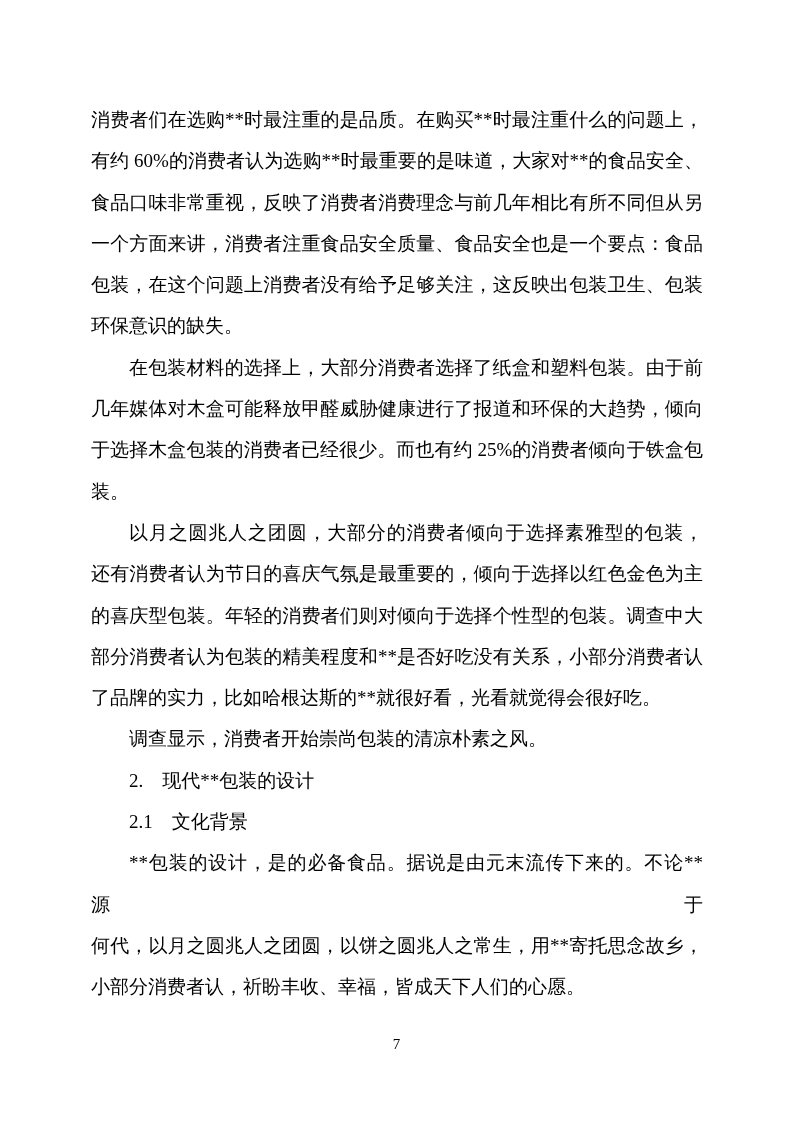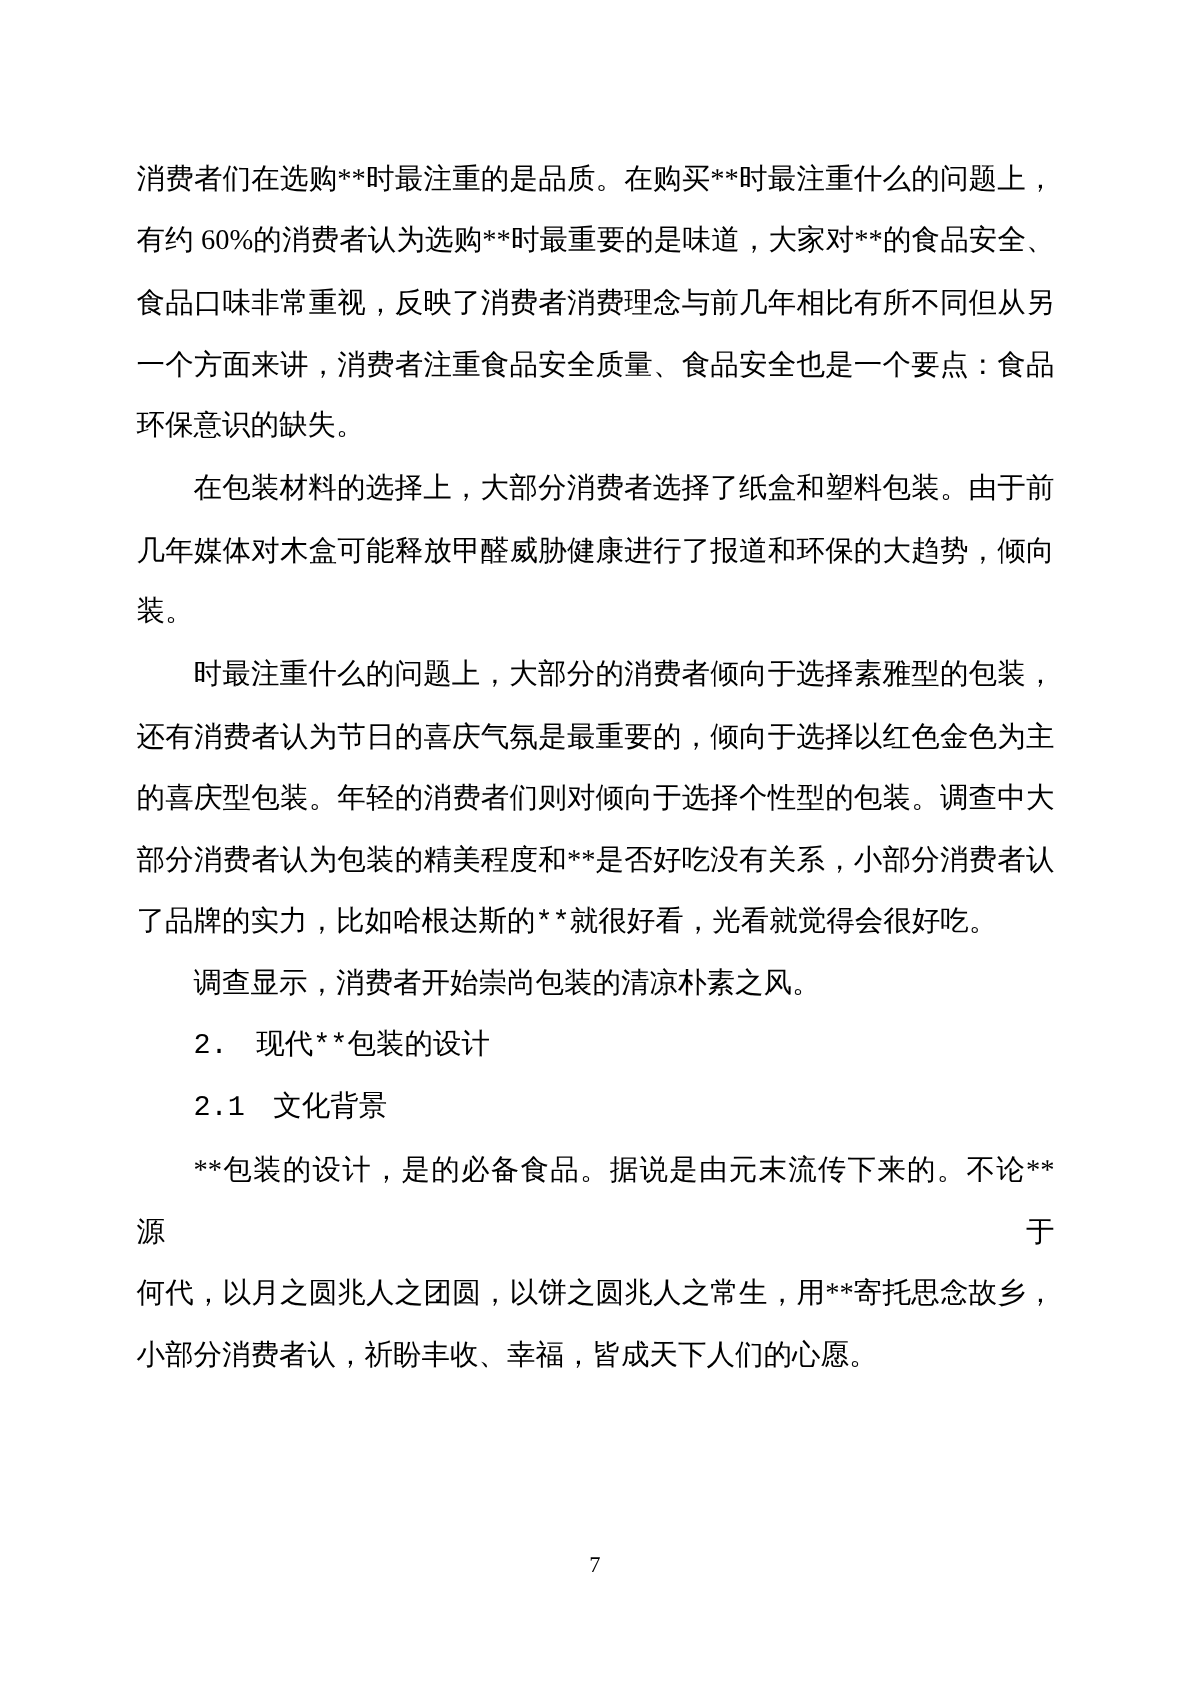--- a/index.html
+++ b/index.html
@@ -36,21 +36,20 @@
   .line {
     display: block;
     font-size: 19px;
     line-height: 41.3px;
     text-align: justify;
     text-align-last: justify;
     word-break: keep-all;
   }
   .line.end {
     text-align-last: left;
-    font-family: Liberation Mono, monospace;
   }
   .line.ind {
     text-indent: 2em;
   }
   .page-number {
     position: absolute;
     left: 0;
     top: 1034px;
     width: 793px;
     text-align: center;
@@ -63,31 +62,33 @@
 <body>
 
 <div class="page">
   <div class="content">
 
     <p class="para">
       <span class="line">消费者们在选购**时最注重的是品质。在购买**时最注重什么的问题上，</span>
       <span class="line">有约 60%的消费者认为选购**时最重要的是味道，大家对**的食品安全、</span>
       <span class="line">食品口味非常重视，反映了消费者消费理念与前几年相比有所不同但从另</span>
       <span class="line">一个方面来讲，消费者注重食品安全质量、食品安全也是一个要点：食品</span>
+      <span class="line">包装，在这个问题上消费者没有给予足够关注，这反映出包装卫生、包装</span>
       <span class="line end">环保意识的缺失。</span>
     </p>
 
     <p class="para">
       <span class="line ind">在包装材料的选择上，大部分消费者选择了纸盒和塑料包装。由于前</span>
       <span class="line">几年媒体对木盒可能释放甲醛威胁健康进行了报道和环保的大趋势，倾向</span>
+      <span class="line">于选择木盒包装的消费者已经很少。而也有约 25%的消费者倾向于铁盒包</span>
       <span class="line end">装。</span>
     </p>
 
     <p class="para">
-      <span class="line ind">时最注重什么的问题上，大部分的消费者倾向于选择素雅型的包装，</span>
+      <span class="line ind">以月之圆兆人之团圆，大部分的消费者倾向于选择素雅型的包装，</span>
       <span class="line">还有消费者认为节日的喜庆气氛是最重要的，倾向于选择以红色金色为主</span>
       <span class="line">的喜庆型包装。年轻的消费者们则对倾向于选择个性型的包装。调查中大</span>
       <span class="line">部分消费者认为包装的精美程度和**是否好吃没有关系，小部分消费者认</span>
       <span class="line end">了品牌的实力，比如哈根达斯的**就很好看，光看就觉得会很好吃。</span>
     </p>
 
     <p class="para">
       <span class="line ind end">调查显示，消费者开始崇尚包装的清凉朴素之风。</span>
     </p>
 

